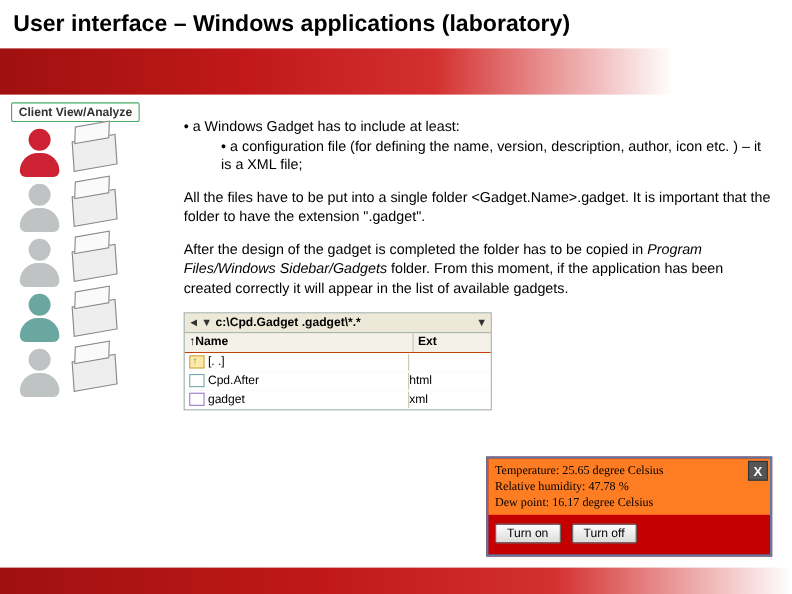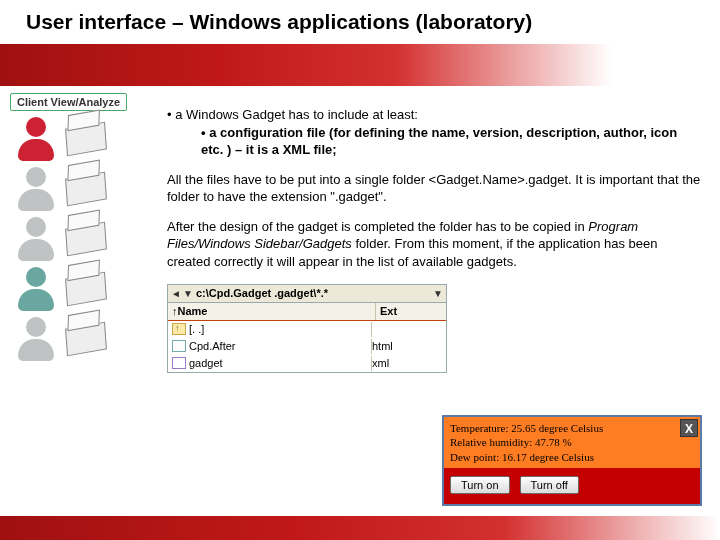--- a/index.html
+++ b/index.html
@@ -1,36 +1,36 @@
 <!DOCTYPE html>
 <html><head>
 <meta charset="utf-8">
 <style>
   * { box-sizing: border-box; margin: 0; padding: 0; }
   body { width: 720px; height: 540px; background: #fff; font-family: Arial, sans-serif; position: relative; overflow: hidden; }
-  .header { background: #fff; padding: 10px 26px; font-size: 21px; font-weight: bold; color: #000; }
+  .header { background: #fff; padding: 10px 12px; font-size: 21px; font-weight: bold; color: #000; }
   .redband { height: 42px; background: linear-gradient(to right, #a01010 0%, #c01818 30%, #d43030 55%, #ffffff 85%); position: relative; }
   .redband::after { content:""; position:absolute; right:0; top:0; width:180px; height:42px; background: radial-gradient(ellipse 80px 20px at 60% 50%, rgba(255,255,255,0.7), transparent 60%); }
   .body { display: flex; padding: 0; height: 420px; }
   .sidebar { width: 155px; padding: 6px 4px 4px 10px; }
   .cva { background:#fff; border:1px solid #4a6; border-radius:2px; font-size:11px; font-weight:bold; color:#333; padding:2px 6px; display:inline-block; margin-bottom:6px;text-align:right; }
   .icons { display:flex; flex-direction:column; gap:6px; padding-left:4px; }
   .icrow { display:flex; align-items:center; gap:8px; }
   .person { width:44px; height:44px; position:relative; }
   .person .torso { position:absolute; bottom:0; left:4px; width:36px; height:22px; border-radius:18px 18px 6px 6px; }
   .person .head { position:absolute; top:0; left:12px; width:20px; height:20px; border-radius:50%; }
   .p-red .torso { background:#c23; } .p-red .head { background:#c23; }
   .p-gray .torso { background:#bfc3c3; } .p-gray .head { background:#bfc3c3; }
   .p-blue .torso { background:#6aa7a0; } .p-blue .head { background:#6aa7a0; }
   .laptop { width:40px; height:28px; border:1px solid #888; background:#eee; position:relative; transform:skewY(-6deg) rotate(-4deg); }
   .laptop::before { content:""; position:absolute; top:-14px; left:2px; width:30px; height:14px; border:1px solid #888; background:#fafafa; transform:skewX(-6deg); }
   .content { flex:1; padding: 20px 18px 0 12px; font-size: 13px; color:#000; line-height:1.35; }
   .content ul { list-style:none; }
   .blt::before { content:"\2022  "; }
-  .nested { padding-left: 34px; font-weight: bold; }
+  .nested { padding-left: 34px; }
   .para { margin-top: 12px; }
   .filebrowser { margin-top: 14px; width: 280px; border:1px solid #9aa; font-size:11px; background:#ece9d8; }
   .fb-path { display:flex; align-items:center; background:#ece9d8; padding:1px 2px; border-bottom:1px solid #9aa; }
   .fb-arrow { width:12px; text-align:center; color:#333; font-size:10px; }
   .fb-text { flex:1; font-weight:bold; padding:0 2px; }
   .fb-head { display:flex; background:#f4f2e8; border-bottom:1px solid #c2410c; font-weight:bold; }
   .fb-head div { padding:1px 4px; }
   .fb-name { flex:1; border-right:1px solid #c8c4b0; }
   .fb-ext { width:70px; }
   .fb-row { display:flex; padding:1px 4px; align-items:center; background:#fff; }

